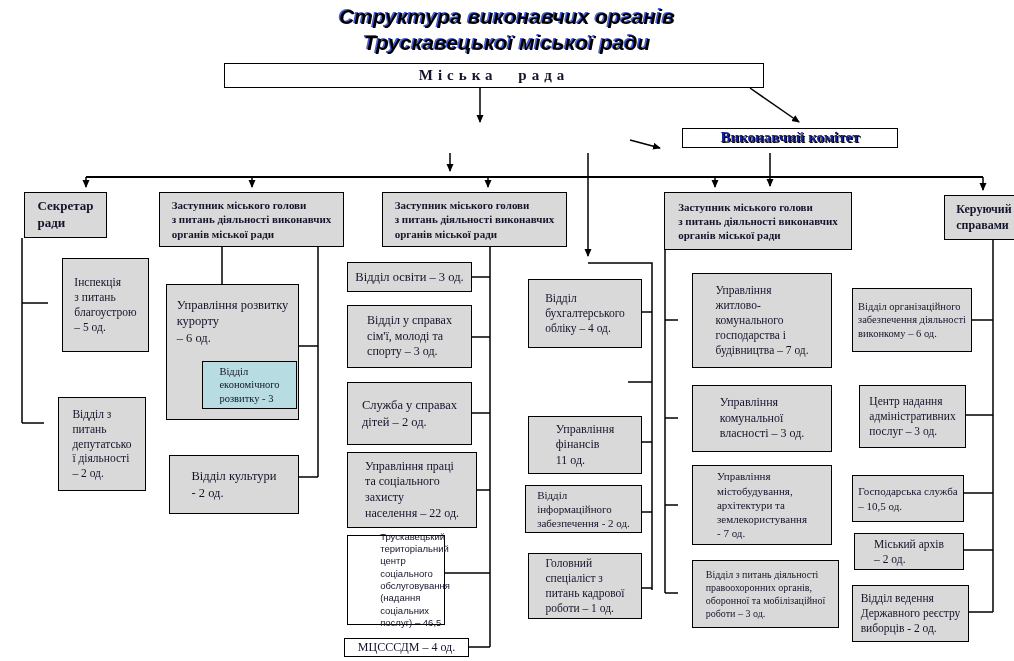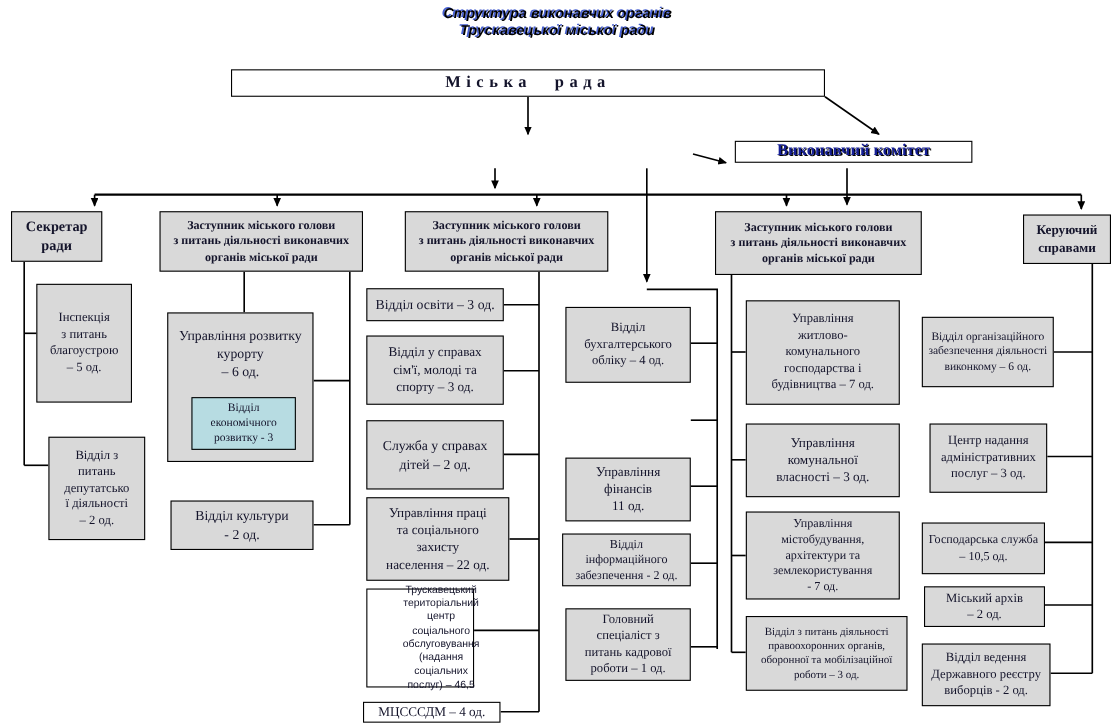--- a/index.html
+++ b/index.html
@@ -1,24 +1,24 @@
 <!DOCTYPE html>
 <html><head>
 <meta charset="utf-8">
 <style>
   html,body{margin:0;padding:0;background:#fff;}
   #canvas{position:relative;width:1014px;height:661px;background:#fff;overflow:hidden;
           font-family:"Liberation Serif",serif;}
   .title{position:absolute;left:0;top:4px;width:1014px;text-align:center;
          font-family:"Liberation Sans",sans-serif;font-weight:bold;font-style:italic;
-         font-size:13px;line-height:1.25;color:#000;
+         font-size:21px;line-height:1.25;color:#000;
          text-shadow:-1.5px -1px 0 #4760d2;}
   .node{position:absolute;background:#d9d9d9;border:1px solid #000;box-sizing:border-box;
-        display:flex;align-items:center;justify-content:center;text-align:center;
-        white-space:pre-line;color:#14142b;font-size:11.5px;line-height:1.3;padding:2px;}
+        display:flex;align-items:center;justify-content:center;text-align:left;
+        white-space:pre-line;color:#14142b;font-size:11.5px;line-height:1.3;padding:2px;margin-left:14px;}
   .white{background:#fff;}
   .teal{background:#b7dce2;}
   .bold{font-weight:bold;}
   .sans{font-family:"Liberation Sans",sans-serif;padding-left:40px;}
   .rada{letter-spacing:5px;word-spacing:12px;font-size:15px;}
   .blue{color:#141e96;text-shadow:1.2px 1.2px 0 #000;}
   svg.connectors{position:absolute;left:0;top:0;pointer-events:none;}
 </style>
 </head>
 <body>
@@ -107,39 +107,39 @@
 органів міської ради</div>
   <div class="node bold" style="left:368px;top:192px;width:185px;height:55px;font-size:11px">Заступник міського голови
 з питань діяльності виконавчих
 органів міської ради</div>
   <div class="node bold" style="left:650px;top:192px;width:188px;height:58px;font-size:11px">Заступник міського голови
 з питань діяльності виконавчих
 органів міської ради</div>
   <div class="node bold" style="left:930px;top:195px;width:80px;height:45px;font-size:12px">Керуючий
 справами</div>
 
-  <div class="node" style="left:33px;top:258px;width:87px;height:108px">Інспекція
+  <div class="node" style="left:48px;top:258px;width:87px;height:94px">Інспекція
 з питань
 благоустрою
 – 5 од.</div>
   <div class="node" style="left:44px;top:397px;width:88px;height:94px">Відділ з
 питань
 депутатсько
 ї діяльності
 – 2 од.</div>
 
   <div class="node" style="left:152px;top:284px;width:133px;height:136px;font-size:12.5px;align-items:flex-start;padding-top:12px">
     <span>Управління розвитку
 курорту
 – 6 од.</span>
     <div class="node teal" style="left:21px;top:76px;width:95px;height:48px;font-size:10.5px">Відділ
 економічного
 розвитку - 3</div>
   </div>
-  <div class="node" style="left:155px;top:455px;width:130px;height:45px;font-size:12.5px">Відділ культури
+  <div class="node" style="left:155px;top:455px;width:130px;height:59px;font-size:12.5px">Відділ культури
 - 2 од.</div>
 
   <div class="node" style="left:333px;top:262px;width:125px;height:30px;font-size:12.5px">Відділ освіти – 3 од.</div>
   <div class="node" style="left:333px;top:305px;width:125px;height:63px;font-size:12px">Відділ у справах
 сім'ї, молоді та
 спорту – 3 од.</div>
   <div class="node" style="left:333px;top:382px;width:125px;height:63px;font-size:12.5px">Служба у справах
 дітей – 2 од.</div>
   <div class="node" style="left:333px;top:452px;width:130px;height:76px;font-size:12px">Управління праці
 та соціального

